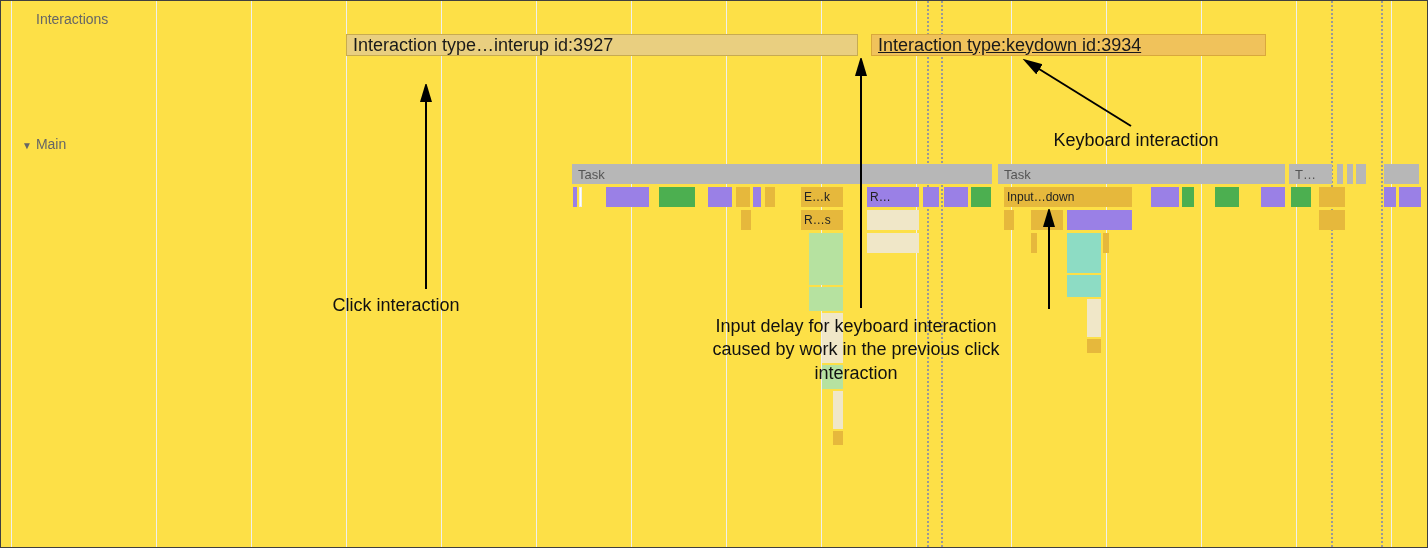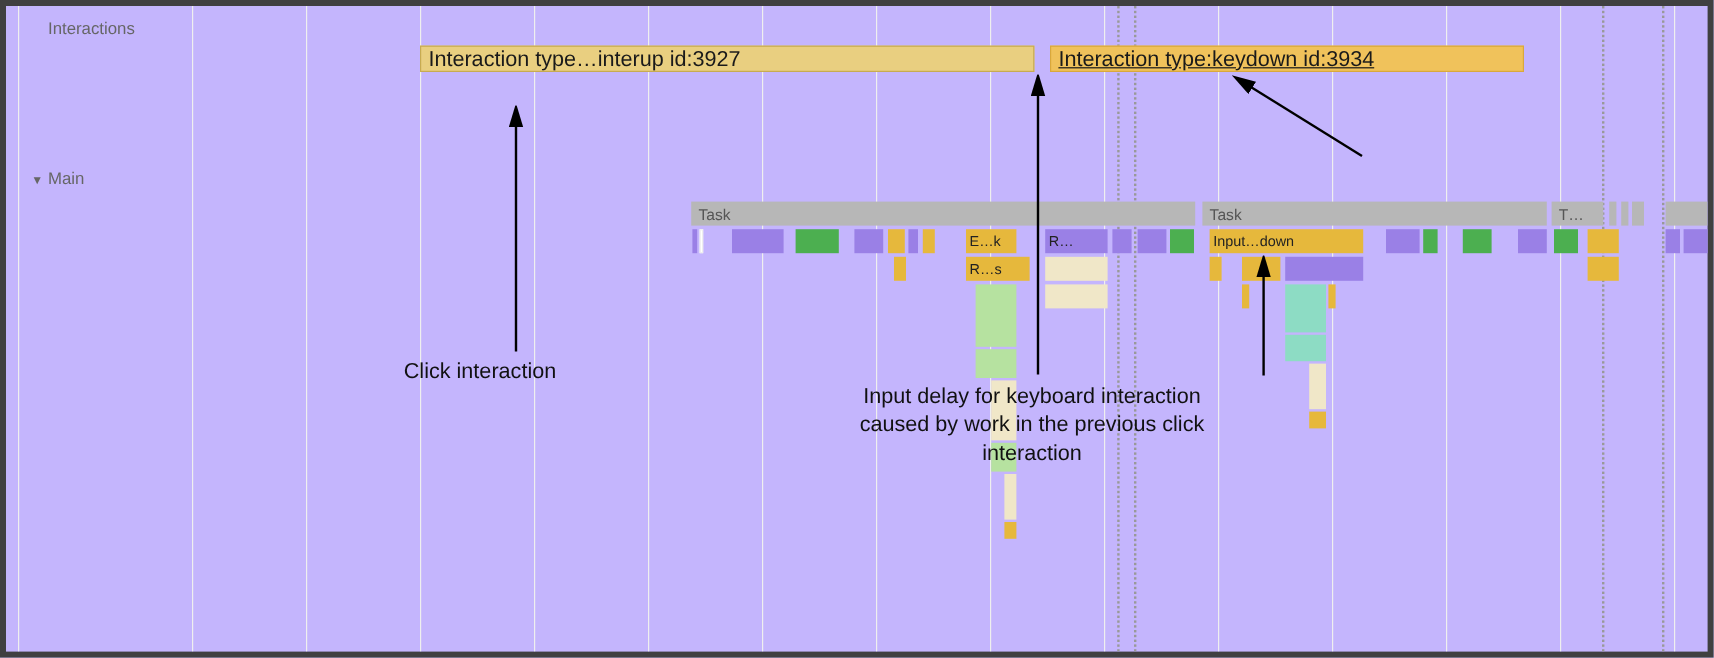--- a/index.html
+++ b/index.html
@@ -7,22 +7,22 @@
     margin: 0;
     font-family: Helvetica, Arial, sans-serif;
     font-size: 13px;
     color: #333;
     background: #fff;
   }
   .viewport {
     position: relative;
     width: 1428px;
     height: 548px;
-    border: 5px solid #404040;
-    background: #c4b5fd;
+    border: 1px solid #404040;
+    background: #fde047;
     overflow: hidden;
   }
   .gridlines { position: absolute; inset: 0; pointer-events: none; }
   .gridline {
     position: absolute; top: 0; bottom: 0; width: 1px;
     background: #efefef;
   }
   .dotted-line {
     position: absolute; top: 0; bottom: 0; width: 0;
     border-left: 2px dotted #999; pointer-events: none;
@@ -162,21 +162,21 @@
   <div class="block green thinbar" style="top:186px; left:1181px; width:12px;"></div>
   <div class="block green thinbar" style="top:186px; left:1214px; width:24px;"></div>
   <div class="block purple thinbar" style="top:186px; left:1260px; width:24px;"></div>
 
   <div class="block green thinbar" style="top:186px; left:1290px; width:20px;"></div>
   <div class="block gold thinbar" style="top:186px; left:1318px; width:26px;"></div>
   <div class="block purple thinbar" style="top:186px; left:1383px; width:12px;"></div>
   <div class="block purple thinbar" style="top:186px; left:1398px; width:22px;"></div>
 
   <div class="block gold thinbar" style="top:209px; left:740px; width:10px;"></div>
-  <div class="block gold thinbar" style="top:209px; left:800px; width:53px; color:#222; font-size:12px; padding-left:3px; display:flex; align-items:center;">R…s</div>
+  <div class="block gold thinbar" style="top:209px; left:800px; width:42px; color:#222; font-size:12px; padding-left:3px; display:flex; align-items:center;">R…s</div>
   <div class="block ltbeige thinbar" style="top:209px; left:866px; width:52px;"></div>
   <div class="block gold thinbar" style="top:209px; left:1003px; width:10px;"></div>
   <div class="block gold thinbar" style="top:209px; left:1030px; width:32px;"></div>
   <div class="block purple thinbar" style="top:209px; left:1066px; width:65px;"></div>
   <div class="block gold thinbar" style="top:209px; left:1318px; width:26px;"></div>
 
   <div class="block ltgreen" style="top:232px; left:808px; width:34px; height:52px;"></div>
   <div class="block ltgreen" style="top:286px; left:808px; width:34px; height:24px;"></div>
   <div class="block ltbeige" style="top:232px; left:866px; width:52px; height:20px;"></div>
   <div class="block ltbeige" style="top:312px; left:821px; width:21px; height:50px;"></div>
@@ -185,20 +185,21 @@
   <div class="block gold" style="top:430px; left:832px; width:10px; height:14px;"></div>
 
   <div class="block gold" style="top:232px; left:1030px; width:6px; height:20px;"></div>
   <div class="block mint" style="top:232px; left:1066px; width:34px; height:40px;"></div>
   <div class="block gold" style="top:232px; left:1102px; width:6px; height:20px;"></div>
   <div class="block mint" style="top:274px; left:1066px; width:34px; height:22px;"></div>
   <div class="block ltbeige" style="top:298px; left:1086px; width:14px; height:38px;"></div>
   <div class="block gold" style="top:338px; left:1086px; width:14px; height:14px;"></div>
 
   <div class="anno" style="top:293px; left:295px; width:200px;">Click interaction</div>
+  <div class="anno" style="top:128px; left:985px; width:300px;">Keyboard interaction</div>
   <div class="anno" style="top:314px; left:700px; width:310px;">Input delay for keyboard interaction caused by work in the previous click interaction</div>
 
   <svg class="arrow" style="left:405px; top:83px;" width="40" height="210">
     <defs>
         <marker id="ah1" markerWidth="10" markerHeight="10" refX="5" refY="3" orient="auto">
       <path d="M0,0 L10,3 L0,6 Z" fill="#000"></path>
         </marker>
       </defs>
     <line x1="20" y1="205" x2="20" y2="8" stroke="#000" stroke-width="2" marker-end="url(#ah1)"></line>
   </svg>

